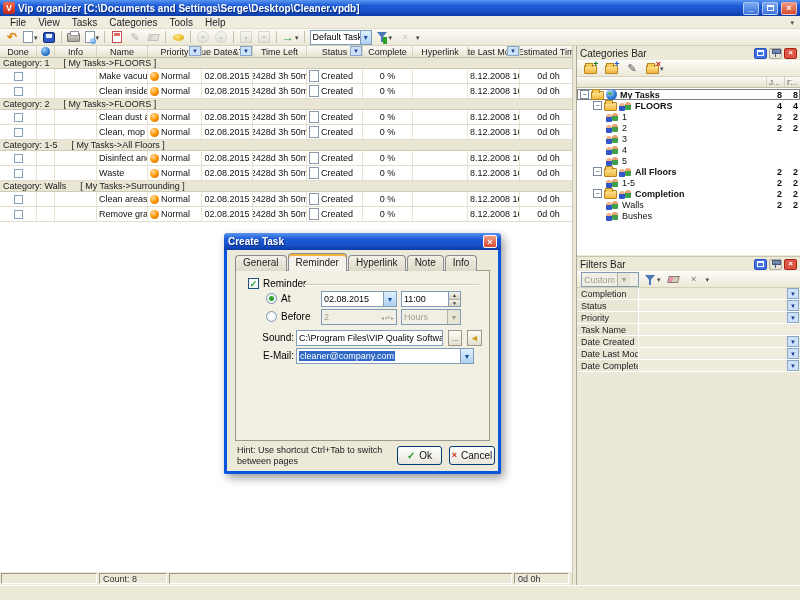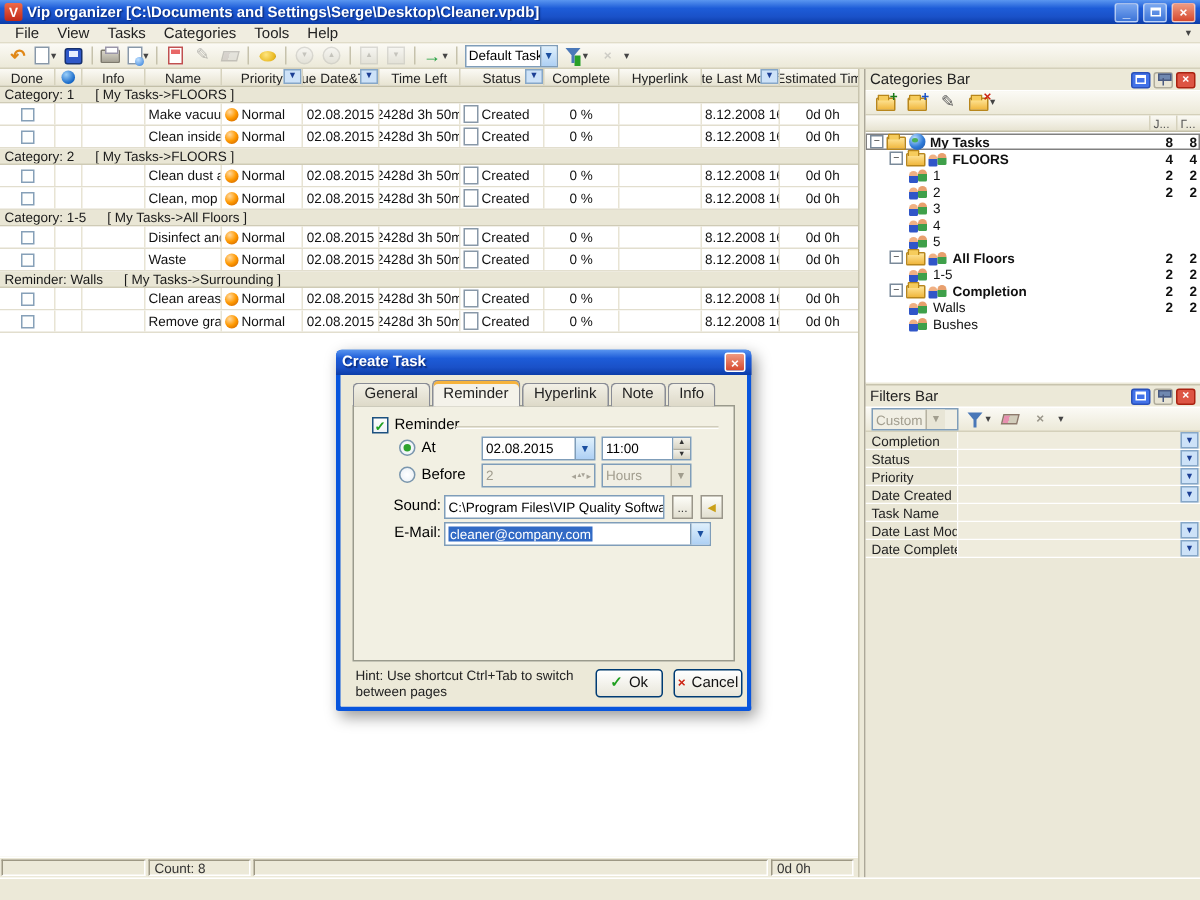--- a/index.html
+++ b/index.html
@@ -545,21 +545,21 @@
             </span>
             <span class="gcell" style="width: 55px;"></span>
             <span class="gcell" style="width: 52px;">
               <span>8.12.2008 16:5</span>
             </span>
             <span class="gcell center" style="width: 58px;">
               <span>0d 0h</span>
             </span>
           </div>
           <div class="cat-row">
-            <span class="cat-label">Reminder: Walls</span>
+            <span class="cat-label">Category: Walls</span>
             <span class="cat-path">[ My Tasks-&gt;Surrounding ]</span>
           </div>
           <div class="task-row">
             <span class="gcell" style="width: 37px;">
               <span class="gcb"></span>
             </span>
             <span class="gcell" style="width: 18px;"></span>
             <span class="gcell" style="width: 42px;"></span>
             <span class="gcell" style="width: 51px;">
               <span>Clean areas</span>
@@ -809,28 +809,28 @@
                 <span class="fdrop">▼</span>
               </span>
             </div>
             <div class="frow">
               <span class="flabel">Priority</span>
               <span class="fval">
                 <span class="fdrop">▼</span>
               </span>
             </div>
             <div class="frow">
+              <span class="flabel">Task Name</span>
+              <span class="fval"></span>
+            </div>
+            <div class="frow">
               <span class="flabel">Date Created</span>
               <span class="fval">
                 <span class="fdrop">▼</span>
               </span>
-            </div>
-            <div class="frow">
-              <span class="flabel">Task Name</span>
-              <span class="fval"></span>
             </div>
             <div class="frow">
               <span class="flabel">Date Last Modifi</span>
               <span class="fval">
                 <span class="fdrop">▼</span>
               </span>
             </div>
             <div class="frow">
               <span class="flabel">Date Completed</span>
               <span class="fval">

